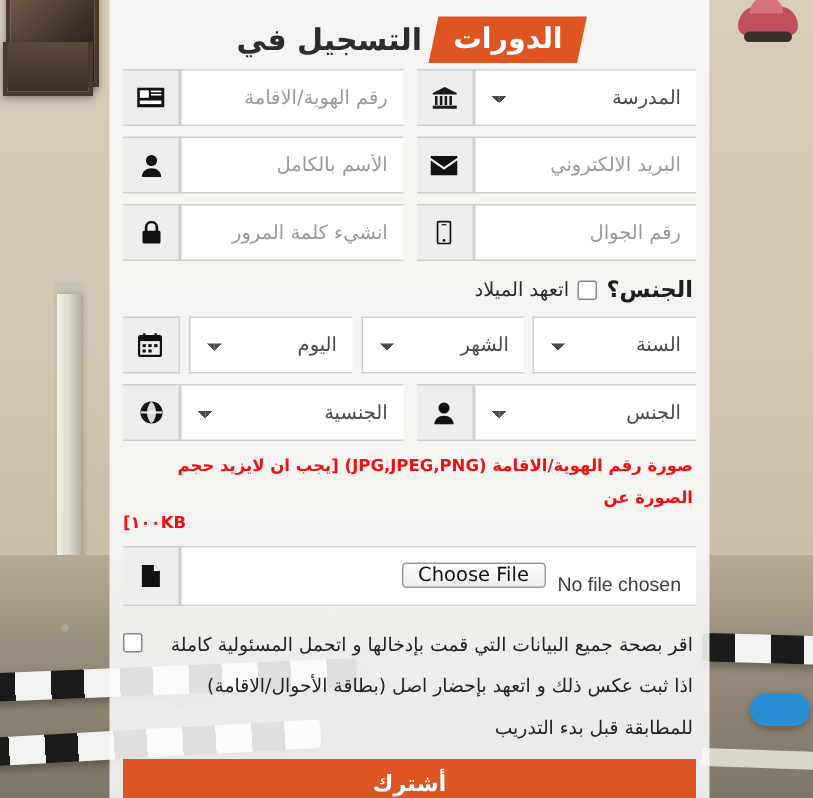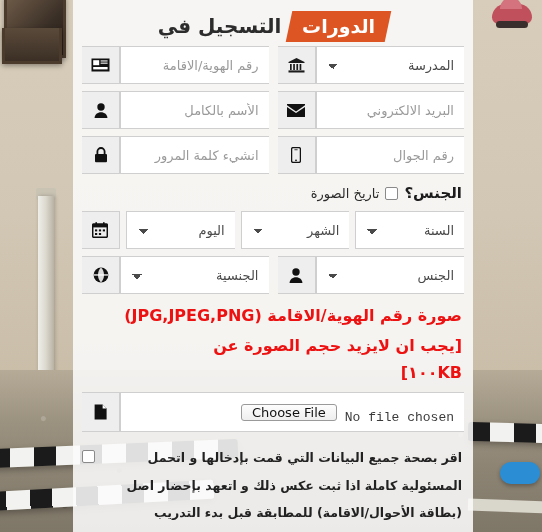--- a/index.html
+++ b/index.html
@@ -148,47 +148,47 @@
   }
 
   
   .date-row { display: flex; gap: 0; margin-bottom: 7px; }
   .date-row .addon { border-left: 0; }
   .date-sel { flex: 1 1 0; height: 38px; margin-left: 6px; }
   .date-sel:last-child { margin-left: 0; }
 
   
   .note {
-    color: #ee1111; font-weight: 700; font-size: 16px; line-height: 1.9;
+    color: #ee1111; font-weight: 700; font-size: 11px; line-height: 1.9;
     text-align: right; margin: 6px 2px 4px 0; direction: rtl;
   }
-  .note-2 { text-align: right; margin-top: -4px; }
+  .note-2 { text-align: left; margin-top: -4px; }
 
   
   .file-group { display: flex; height: 40px; margin-bottom: 12px; }
   .file-box {
     flex: 1 1 auto; border: 1px solid #cfcfcf; border-right: 0; background: #fff;
     display: flex; align-items: center; justify-content: flex-end;
     gap: 8px; padding: 0 10px; direction: ltr;
   }
-  .file-name { font-size: 13px; color: #3b3b3b; font-family: Liberation Mono, monospace; margin-top: 11px; }
+  .file-name { font-size: 13px; color: #3b3b3b; font-family: Liberation Sans, sans-serif; margin-top: 11px; }
   .choose-btn {
     font-size: 13px; padding: 0 10px; border: 1px solid #9a9a9a;
     background: linear-gradient(#fdfdfd,#eeeeee); color: #111; border-radius: 3px;
     font-family: "DejaVu Sans", "Liberation Sans", sans-serif; cursor: pointer;
   }
 
   
   .agree {
     display: flex; align-items: flex-start; gap: 7px;
     font-size: 12.5px; color: #222; line-height: 2.2;
     margin: 4px 2px 8px 0; text-align: right;
   }
   .agree .cb { margin-top: 6px; }
-  .agree-text { flex: 1; font-weight: 700; }
+  .agree-text { flex: 1; font-weight: 400; }
 
   
   .submit {
     display: block; width: 100%; height: 32px; border: 0;
     background: #dd5522; color: #fff; font-size: 15px; font-weight: 700;
     font-family: "DejaVu Sans", "Liberation Sans", sans-serif;
     cursor: pointer; margin-top: 2px;
   }
 </style>
 </head>
@@ -290,21 +290,21 @@
             <path d="M3.4 7V4.6a3.6 3.6 0 0 1 7.2 0V7" stroke="#111" stroke-width="1.8"></path>
             <rect x="1" y="6.9" width="12" height="8.4" rx="1" fill="#111"></rect>
           </svg>
         </span>
       </div>
     </div>
 
     <div class="birth-line">
       <span class="hijri-label">الجنس؟</span>
       <input type="checkbox" class="cb" style="">
-      <span class="birth-label">تاريخ الصورة</span>
+      <span class="birth-label">اتعهد الميلاد</span>
     </div>
 
     <div class="date-row">
       <select class="field date-sel">
         <option>السنة</option>
       </select>
       <select class="field date-sel">
         <option>الشهر</option>
       </select>
       <select class="field date-sel">

